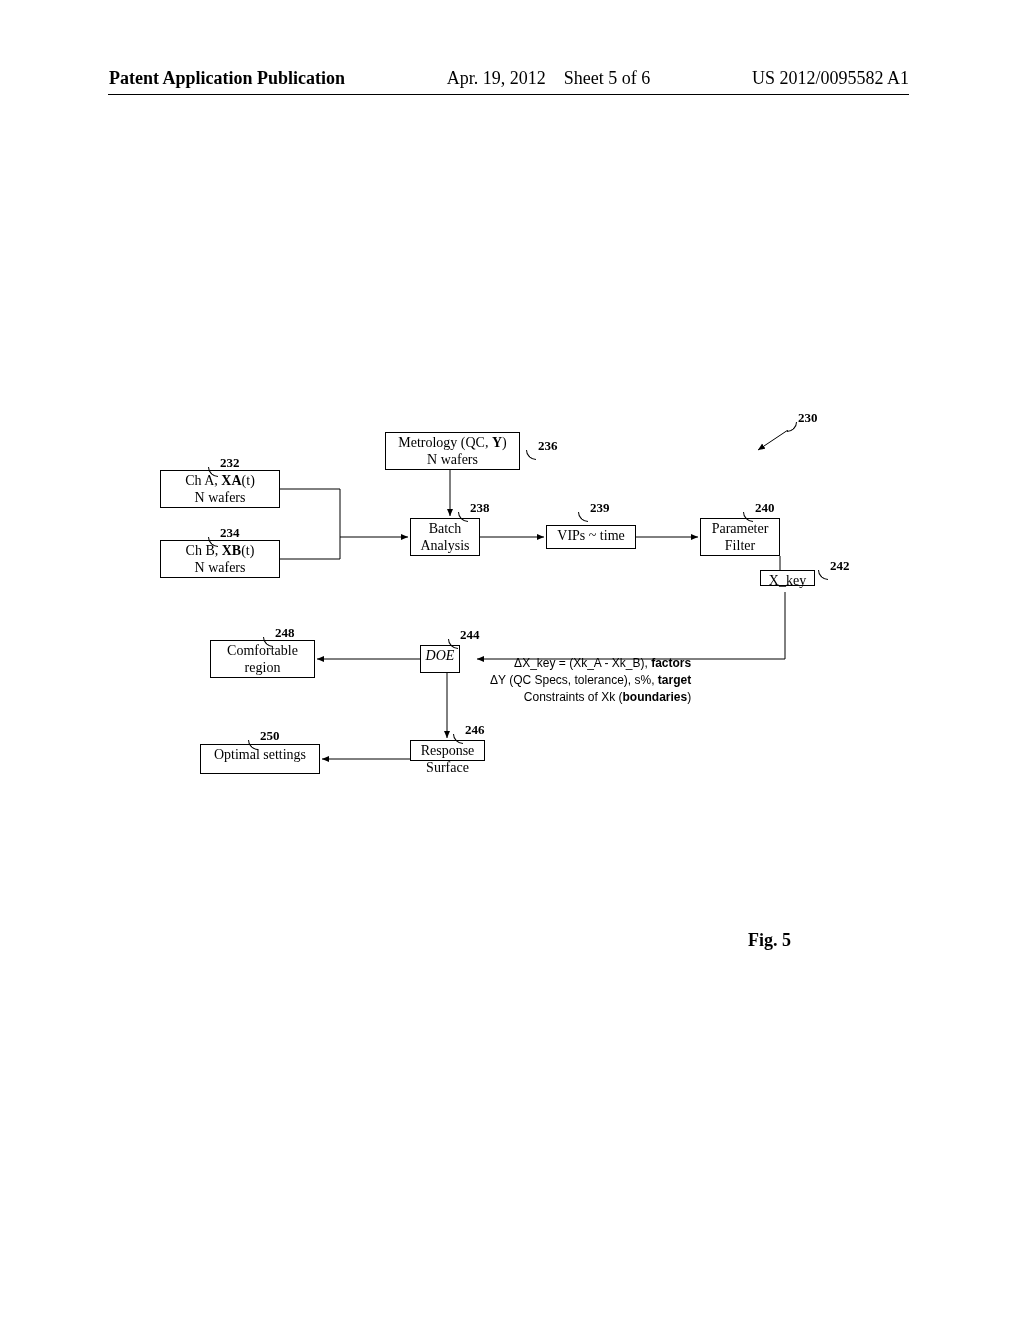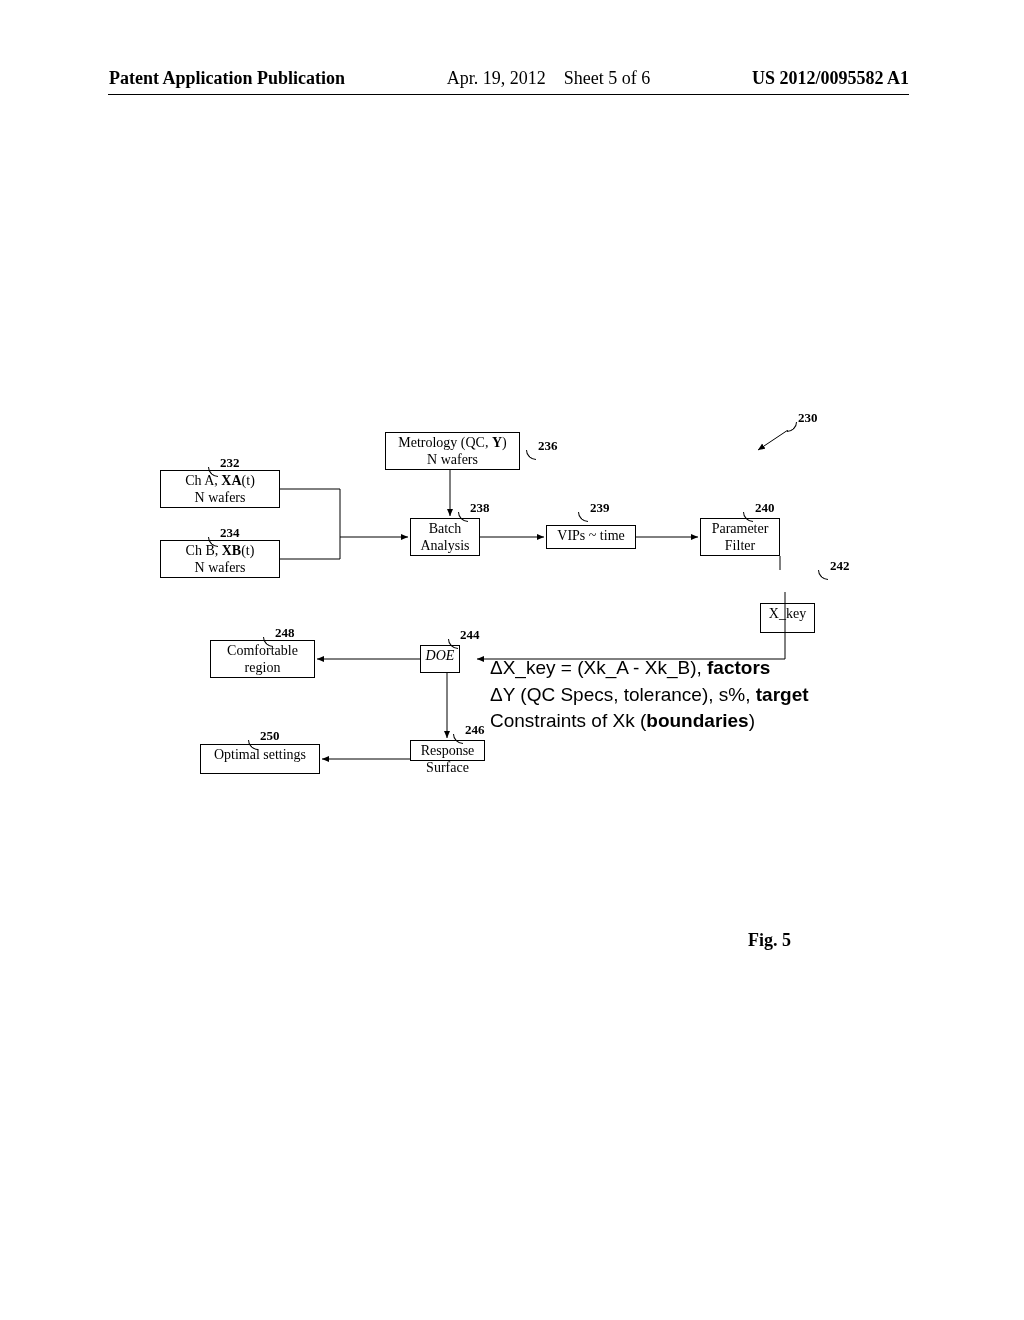--- a/index.html
+++ b/index.html
@@ -15,21 +15,21 @@
       top: 68px;
       left: 0;
       right: 0;
       display: flex;
       justify-content: space-between;
       padding: 0 115px 0 109px;
       font-size: 18px;
     }
     .header .pub { font-weight: bold; }
     .header .sheet { font-weight: normal; }
-    .header .docnum { font-weight: bold; }
+    .header .docnum { font-weight: normal; }
     .hr {
       position: absolute;
       top: 94px;
       left: 108px;
       right: 115px;
       height: 1px;
       background: black;
     }
     .diagram {
       position: absolute;
@@ -51,24 +51,24 @@
       padding: 2px 6px;
       line-height: 1.2;
     }
     .reflabel {
       position: absolute;
       font-size: 13px;
       font-weight: bold;
     }
     .annotation {
       position: absolute;
-      font-size: 19px;
+      font-size: 12px;
       font-family: Arial, sans-serif;
       line-height: 1.4;
-      text-align: left;
+      text-align: right;
     }
     .figlabel {
       position: absolute;
       font-family: "Times New Roman", serif;
       font-weight: bold;
       font-size: 18px;
     }
     .hook {
       position: absolute;
       width: 10px;
@@ -125,21 +125,21 @@
 
   <div class="box" style="left:386px; top:95px; width:90px; height:24px;">
     <span>VIPs ~ time</span>
   </div>
 
   <div class="box" style="left:540px; top:88px; width:80px; height:38px;">
     <span>Parameter</span>
     <span>Filter</span>
   </div>
 
-  <div class="box" style="left:600px; top:140px; width:55px; height:30px;margin-top:33px;">
+  <div class="box" style="left:600px; top:140px; width:55px; height:16px;">
     <span>X_key</span>
   </div>
 
   <div class="box" style="left:260px; top:215px; width:40px; height:28px;font-style:italic;">
     <span>DOE</span>
   </div>
 
   <div class="box" style="left:50px; top:210px; width:105px; height:38px;">
     <span>Comfortable</span>
     <span>region</span>

